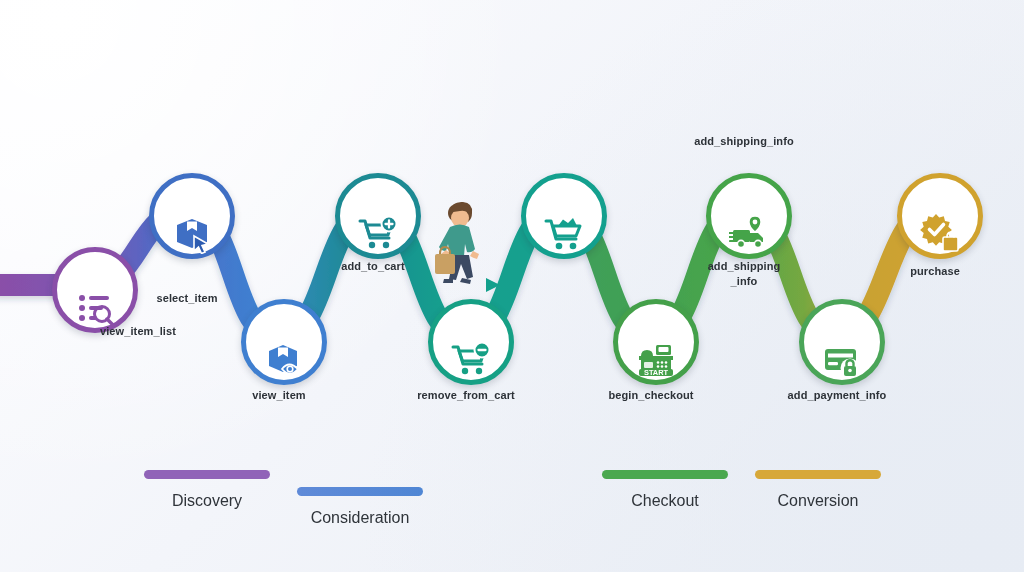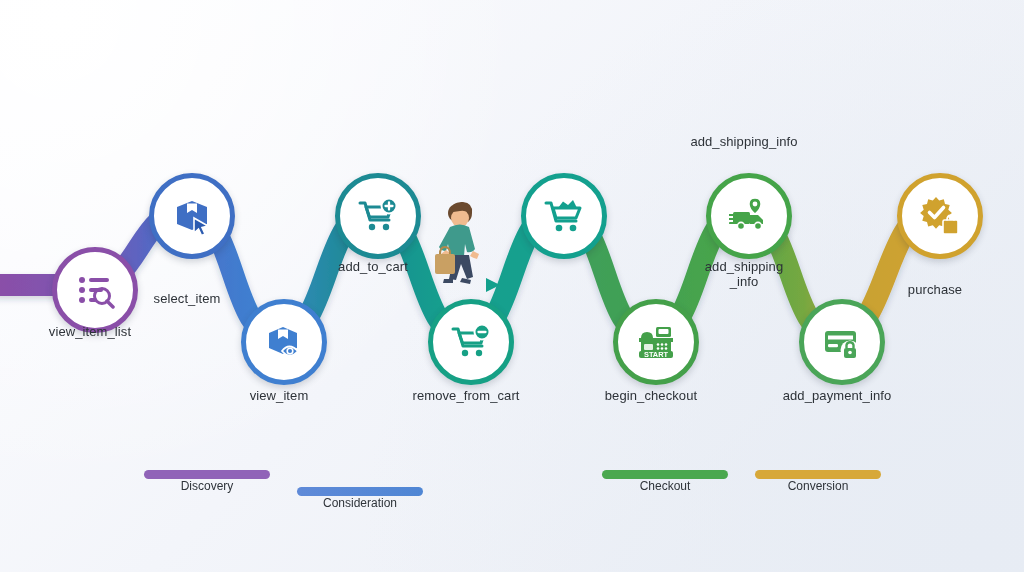--- a/index.html
+++ b/index.html
@@ -14,36 +14,37 @@
       radial-gradient(circle at 6% 4%, #ffffff 0%, rgba(255,255,255,0) 42%),
       radial-gradient(circle at 96% 96%, #e7ecf4 0%, rgba(231,236,244,0) 55%),
       linear-gradient(135deg,#fdfdff 0%,#f3f5fa 45%,#e9edf4 100%);
   }
   #ribbon{position:absolute;left:0;top:0;width:1024px;height:572px;}
 
   .node{
     position:absolute;width:76px;height:76px;border-radius:50%;
     background:#ffffff;
     box-shadow:0 3px 7px rgba(40,50,70,.20);
-    display:flex;align-items:center;justify-content:center;
+    display:flex;align-items:flex-end;justify-content:center;
     z-index:5;
   }
   .node svg{display:block;}
 
   .nlabel{
     position:absolute;z-index:6;
-    font-size:13px;color:#2d3238;text-align:center;
+    font-size:11px;color:#2d3238;text-align:center;
     white-space:pre-line;line-height:15px;
     letter-spacing:.1px;
+    font-weight:bold;
   }
 
   #legend{position:absolute;left:0;top:466px;width:1024px;height:60px;z-index:7;}
   .lg{position:absolute;text-align:center;}
   .lg .bar{height:9px;border-radius:5px;width:100%;}
-  .lg .txt{font-size:12px;color:#2f343a;}
+  .lg .txt{margin-top:13px;font-size:16px;color:#2f343a;}
 
   .shopper{position:absolute;z-index:4;}
 </style>
 </head>
 <body>
 
 <div id="stage">
 
   <svg id="ribbon" viewBox="0 0 1024 572" xmlns="http://www.w3.org/2000/svg">
     <defs>
@@ -109,21 +110,21 @@
       <circle cx="7" cy="10" r="3" fill="#8a4fa8"></circle>
       <rect x="14" y="8" width="20" height="4" rx="2" fill="#8a4fa8"></rect>
       <circle cx="7" cy="20" r="3" fill="#8a4fa8"></circle>
       <rect x="14" y="18" width="14" height="4" rx="2" fill="#8a4fa8"></rect>
       <circle cx="7" cy="30" r="3" fill="#8a4fa8"></circle>
       <rect x="14" y="28" width="8" height="4" rx="2" fill="#8a4fa8"></rect>
       <circle cx="27" cy="26" r="7.5" fill="none" stroke="#8a4fa8" stroke-width="3"></circle>
       <path d="M32 31 L38 37" stroke="#8a4fa8" stroke-width="3.5" stroke-linecap="round"></path>
     </svg>
   </div>
-  <div class="nlabel" style="left:0px;top:324px;width:180px;">view_item_list</div>
+  <div class="nlabel" style="left:0px;top:324px;width:180px;padding-left:48px;">view_item_list</div>
 
   <div class="node" style="left:149px;top:173px;border:5px solid #3f6fc4;">
     <svg width="40" height="40" viewBox="0 0 40 40">
       <path d="M5 11 L20 5 L35 11 L35 28 L20 34 L5 28 Z" fill="#3f6fc4"></path>
       <path d="M15 7.5 L15 17 L20 14 L25 17 L25 7.5" fill="#ffffff"></path>
       <path d="M22 22 L36 30 L30 31.5 L33 38 L29.5 39.5 L26.5 33 L22 37 Z" fill="#2c5bb0" stroke="#ffffff" stroke-width="1.6"></path>
     </svg>
   </div>
   <div class="nlabel" style="left:97px;top:259px;width:180px;margin-top:32px;">select_item</div>
 
@@ -221,21 +222,21 @@
   <div class="nlabel" style="left:747px;top:388px;width:180px;">add_payment_info</div>
 
   <div class="node" style="left:897px;top:173px;border:5px solid #d0a22e;">
     <svg width="42" height="42" viewBox="0 0 42 42">
       <path d="M17 2 l3.2 3.6 l4.6 -1.4 l1.2 4.7 l4.7 1.2 l-1.4 4.6 l3.6 3.2 l-3.6 3.2 l1.4 4.6 l-4.7 1.2 l-1.2 4.7 l-4.6 -1.4 l-3.2 3.6 l-3.2 -3.6 l-4.6 1.4 l-1.2 -4.7 l-4.7 -1.2 l1.4 -4.6 l-3.6 -3.2 l3.6 -3.2 l-1.4 -4.6 l4.7 -1.2 l1.2 -4.7 l4.6 1.4 z" fill="#d0a22e"></path>
       <path d="M10.5 17.5 L15.5 22.5 L24.5 12.5" fill="none" stroke="#ffffff" stroke-width="3.6" stroke-linecap="round" stroke-linejoin="round"></path>
       <rect x="24" y="25" width="15" height="14" rx="1.6" fill="#d0a22e" stroke="#ffffff" stroke-width="1.6"></rect>
       <path d="M28 25.5 q0 -5 3.5 -5 q3.5 0 3.5 5" fill="none" stroke="#ffffff" stroke-width="1.8"></path>
     </svg>
   </div>
-  <div class="nlabel" style="left:845px;top:264px;width:180px;margin-top:18px;">purchase</div>
+  <div class="nlabel" style="left:845px;top:264px;width:180px;">purchase</div>
 
   <div id="legend">
     <div class="lg" style="left:144px;top:4px;width:126px;">
       <div class="bar" style="background:#9063b8;"></div>
       <div class="txt">Discovery</div>
     </div>
     <div class="lg" style="left:297px;top:21px;width:126px;text-align:center;">
       <div class="bar" style="background:linear-gradient(90deg,#5f8ad8,#4f86d4);"></div>
       <div class="txt">Consideration</div>
     </div>

